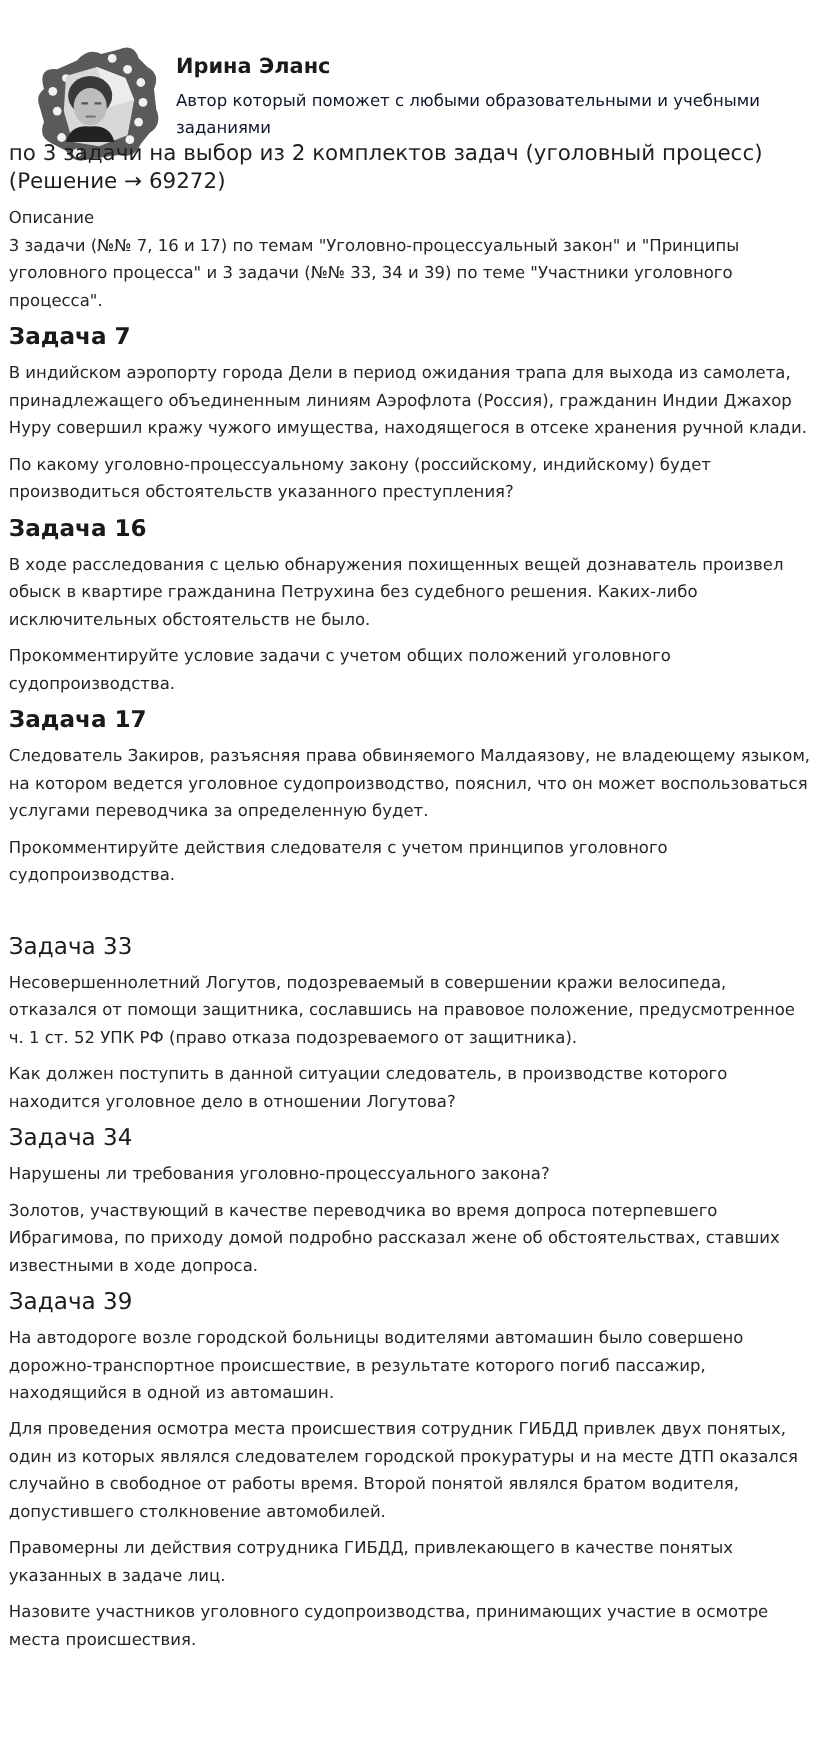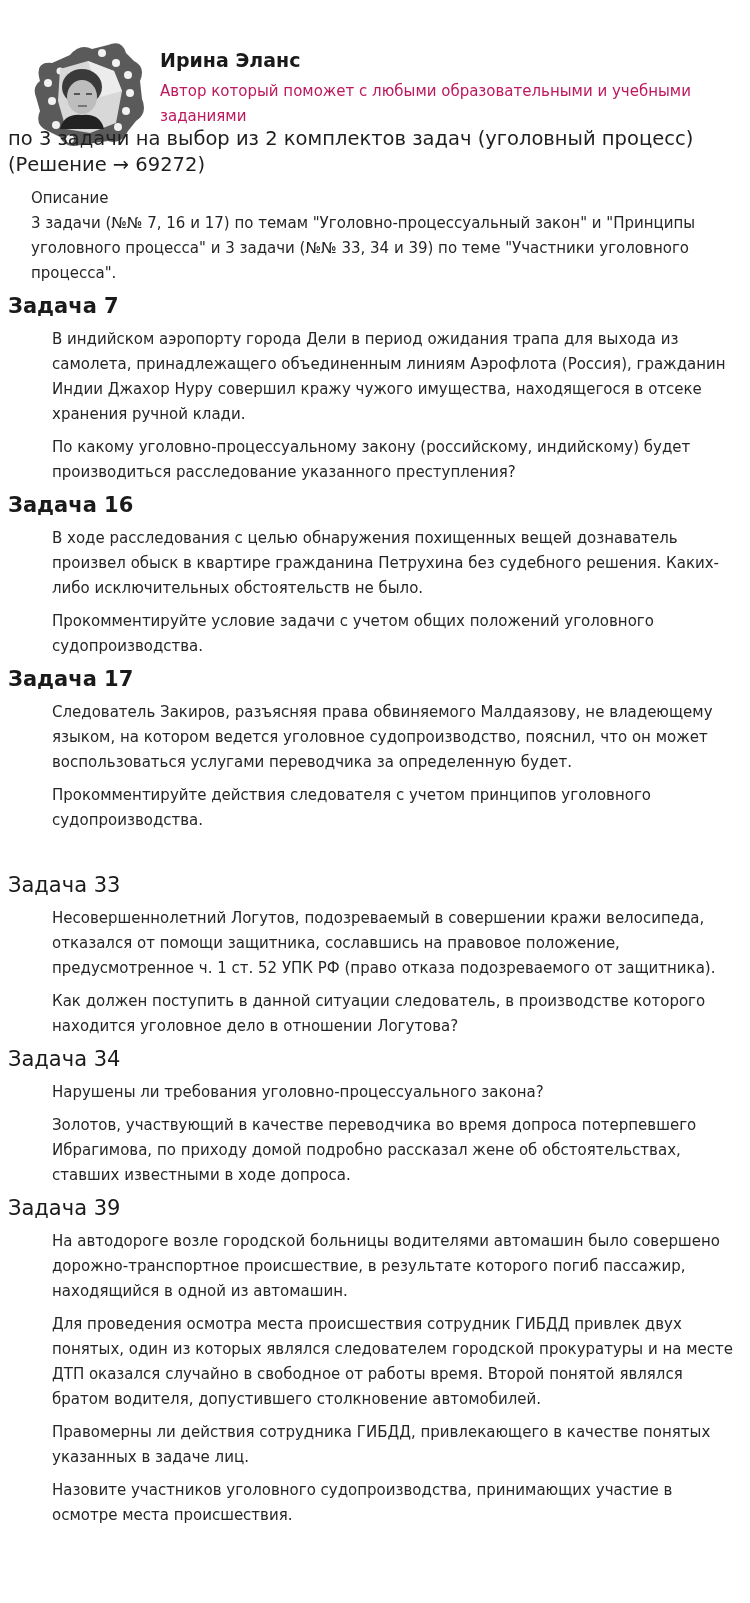--- a/index.html
+++ b/index.html
@@ -16,44 +16,43 @@
     }
     .avatar {
       position: absolute; left: 30px; top: 4px; width: 118px; height: 108px;
     }
     .author-name {
       position: absolute; left: 160px; top: 10px;
       font-size: 19px; font-weight: bold; color: #1a1a1a; line-height: 26px;
     }
     .author-desc {
       position: absolute; left: 160px; top: 42px; width: 560px;
-      font-size: 15px; line-height: 25px; color: #be185d;
+      font-size: 15px; line-height: 25px; color: #0f172a;
     }
 
     .content {
       position: absolute; left: 8px; top: 126px; width: 730px;
     }
     .page-title {
       font-size: 19.5px; line-height: 26px; color: #1e1e1e; font-weight: normal;
       margin-bottom: 8px;
     }
     .desc-label, .desc-text {
       font-size: 15px; line-height: 25px; color: #262626;
     }
-    .desc-block { margin-bottom: 8px; margin-left: 23px; }
+    .desc-block { margin-bottom: 8px; }
 
     .task-title {
       font-size: 21px; line-height: 25px; color: #1a1a1a;
       margin-bottom: 8px;
     }
     .task-title.bold { font-weight: bold; }
     .para {
       font-size: 15px; line-height: 25px; color: #262626;
       margin-bottom: 8px;
-      margin-left: 44px;
     }
     .spacer { height: 32px; }
   </style>
 </head>
 <body>
 
 <div class="author">
   <div class="avatar">
     <svg width="118" height="108" viewBox="0 0 118 108">
 
@@ -93,21 +92,21 @@
   <h1 class="page-title">по 3 задачи на выбор из 2 комплектов задач (уголовный процесс) (Решение → 69272)</h1>
 
   <div class="desc-block">
     <div class="desc-label">Описание</div>
     <div class="desc-text">3 задачи (№№ 7, 16 и 17) по темам "Уголовно-процессуальный закон" и "Принципы уголовного процесса" и 3 задачи (№№ 33, 34 и 39) по теме "Участники уголовного процесса".</div>
   </div>
 
   <section>
     <div class="task-title bold">Задача 7</div>
     <p class="para">В индийском аэропорту города Дели в период ожидания трапа для выхода из самолета, принадлежащего объединенным линиям Аэрофлота (Россия), гражданин Индии Джахор Нуру совершил кражу чужого имущества, находящегося в отсеке хранения ручной клади.</p>
-    <p class="para">По какому уголовно-процессуальному закону (российскому, индийскому) будет производиться расследование указанного преступления?</p>
+    <p class="para">По какому уголовно-процессуальному закону (российскому, индийскому) будет производиться обстоятельств указанного преступления?</p>
   </section>
 
   <section>
     <div class="task-title bold">Задача 16</div>
     <p class="para">В ходе расследования с целью обнаружения похищенных вещей дознаватель произвел обыск в квартире гражданина Петрухина без судебного решения. Каких-либо исключительных обстоятельств не было.</p>
     <p class="para">Прокомментируйте условие задачи с учетом общих положений уголовного судопроизводства.</p>
   </section>
 
   <section>
     <div class="task-title bold">Задача 17</div>

